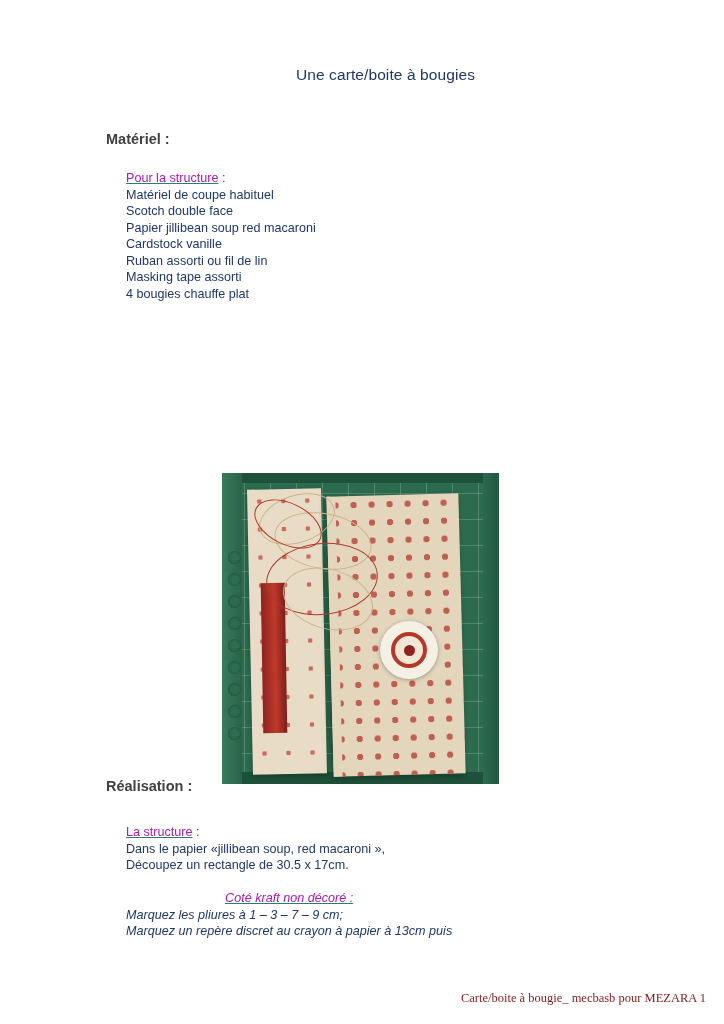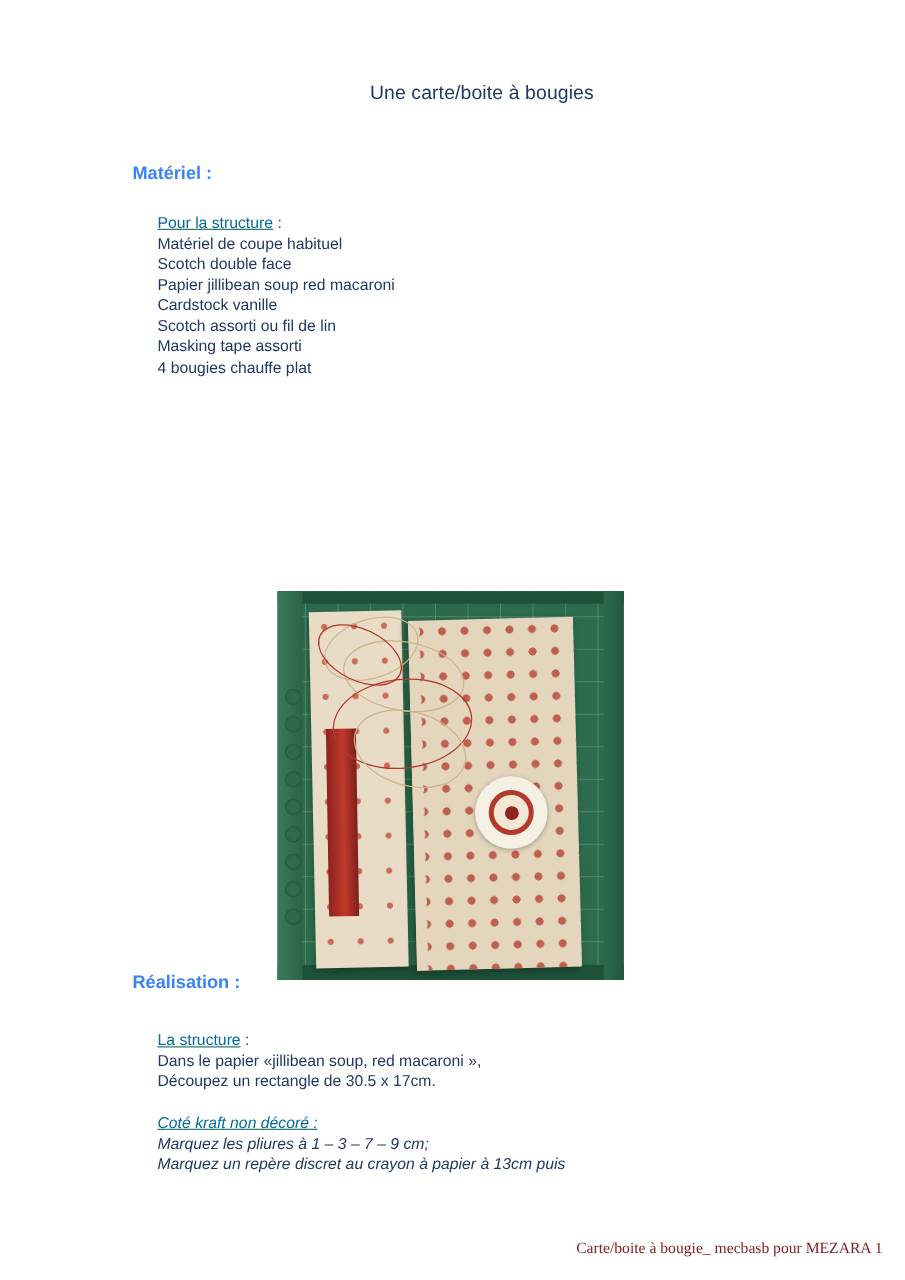--- a/index.html
+++ b/index.html
@@ -29,36 +29,37 @@
     font-size: 15.5px;
     color: #1f3864;
     letter-spacing: 0.1px;
     padding-left: 40px;
   }
   .section-heading {
     position: absolute;
     left: 106px;
     font-size: 14.5px;
     font-weight: bold;
-    color: #3b82f6;
+    color: #404040;
   }
   #heading-materiel { top: 131px; }
   #heading-realisation { top: 778px; }
 
   .block {
     position: absolute;
     left: 126px;
     font-size: 12.6px;
     line-height: 16.5px;
     color: #1f3864;
   }
   .sub-label {
-    color: #0369a1;
+    color: #a21caf;
     text-decoration: underline;
     text-decoration-color: #2e7d6b;
+    text-align: center;
   }
   .sub-label-line {
     color: #1f3864;
   }
   .sub-label-line .sub-label { margin-right: 0px; }
 
   #block-structure { top: 170px; }
   #block-deco { top: 320px; }
   #block-realisation-structure { top: 824px; }
   #block-realisation-kraft { top: 890px; font-style: italic; }
@@ -255,21 +256,21 @@
   <div class="doc-title">Une carte/boite à bougies</div>
 
   <div class="section-heading" id="heading-materiel">Matériel :</div>
 
   <div class="block" id="block-structure">
     <div class="line sub-label-line"><span class="sub-label">Pour la structure</span><span> :</span></div>
     <div class="line">Matériel de coupe habituel</div>
     <div class="line">Scotch double face</div>
     <div class="line">Papier jillibean soup red macaroni</div>
     <div class="line">Cardstock vanille</div>
-    <div class="line">Scotch assorti ou fil de lin</div>
+    <div class="line">Ruban assorti ou fil de lin</div>
     <div class="line">Masking tape assorti</div>
     <div class="line">4 bougies chauffe plat</div>
   </div>
 
 
   <div class="photo">
     <div class="mat-grid"></div>
     <div class="mat-top"></div>
     <div class="mat-bottom"></div>
     <div class="mat-edge-left"></div>

